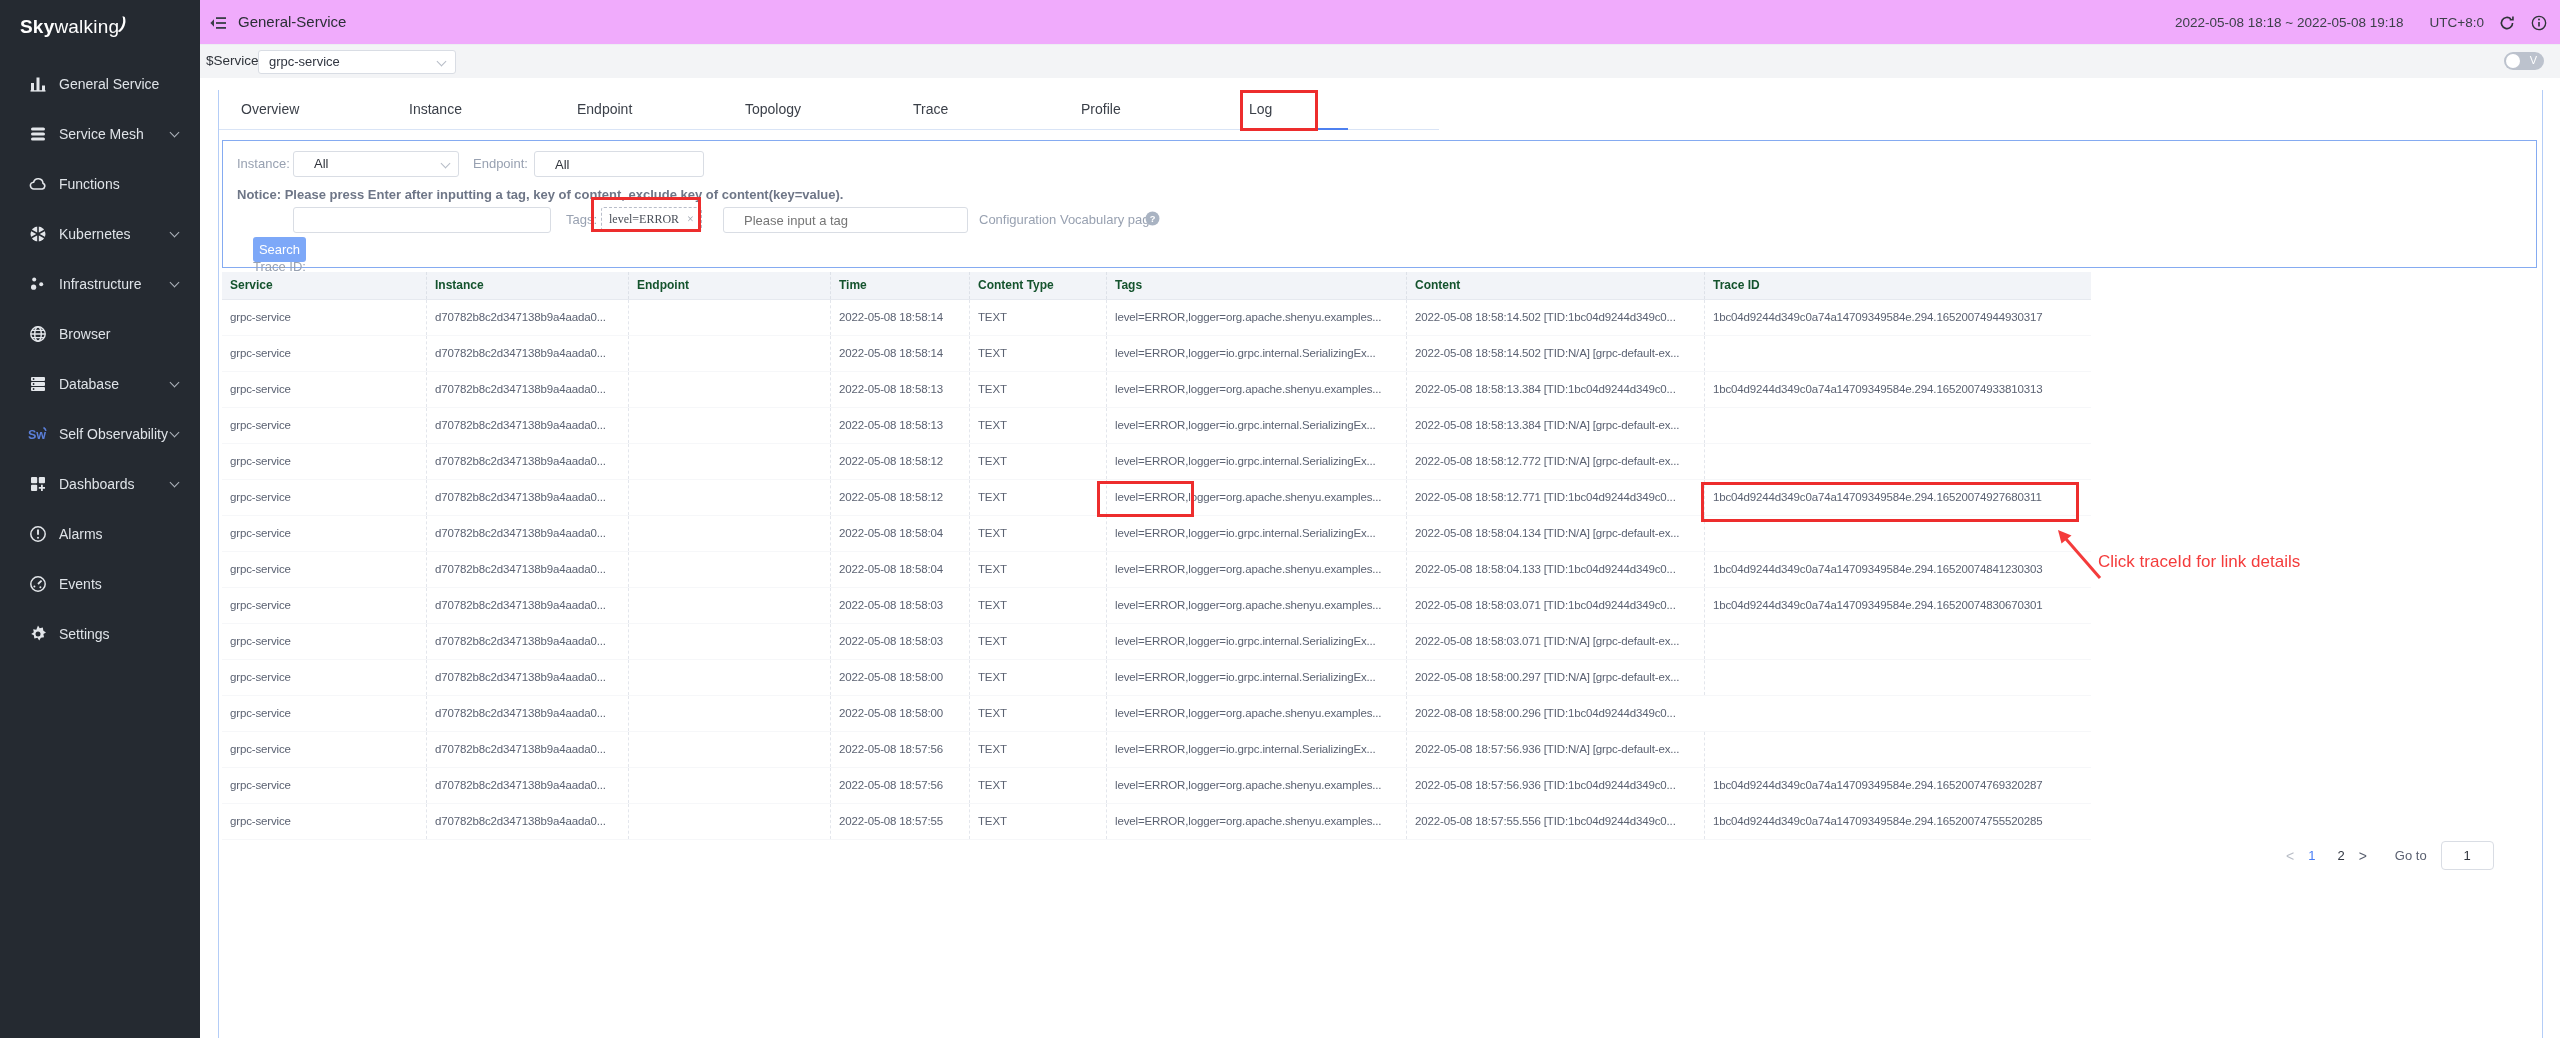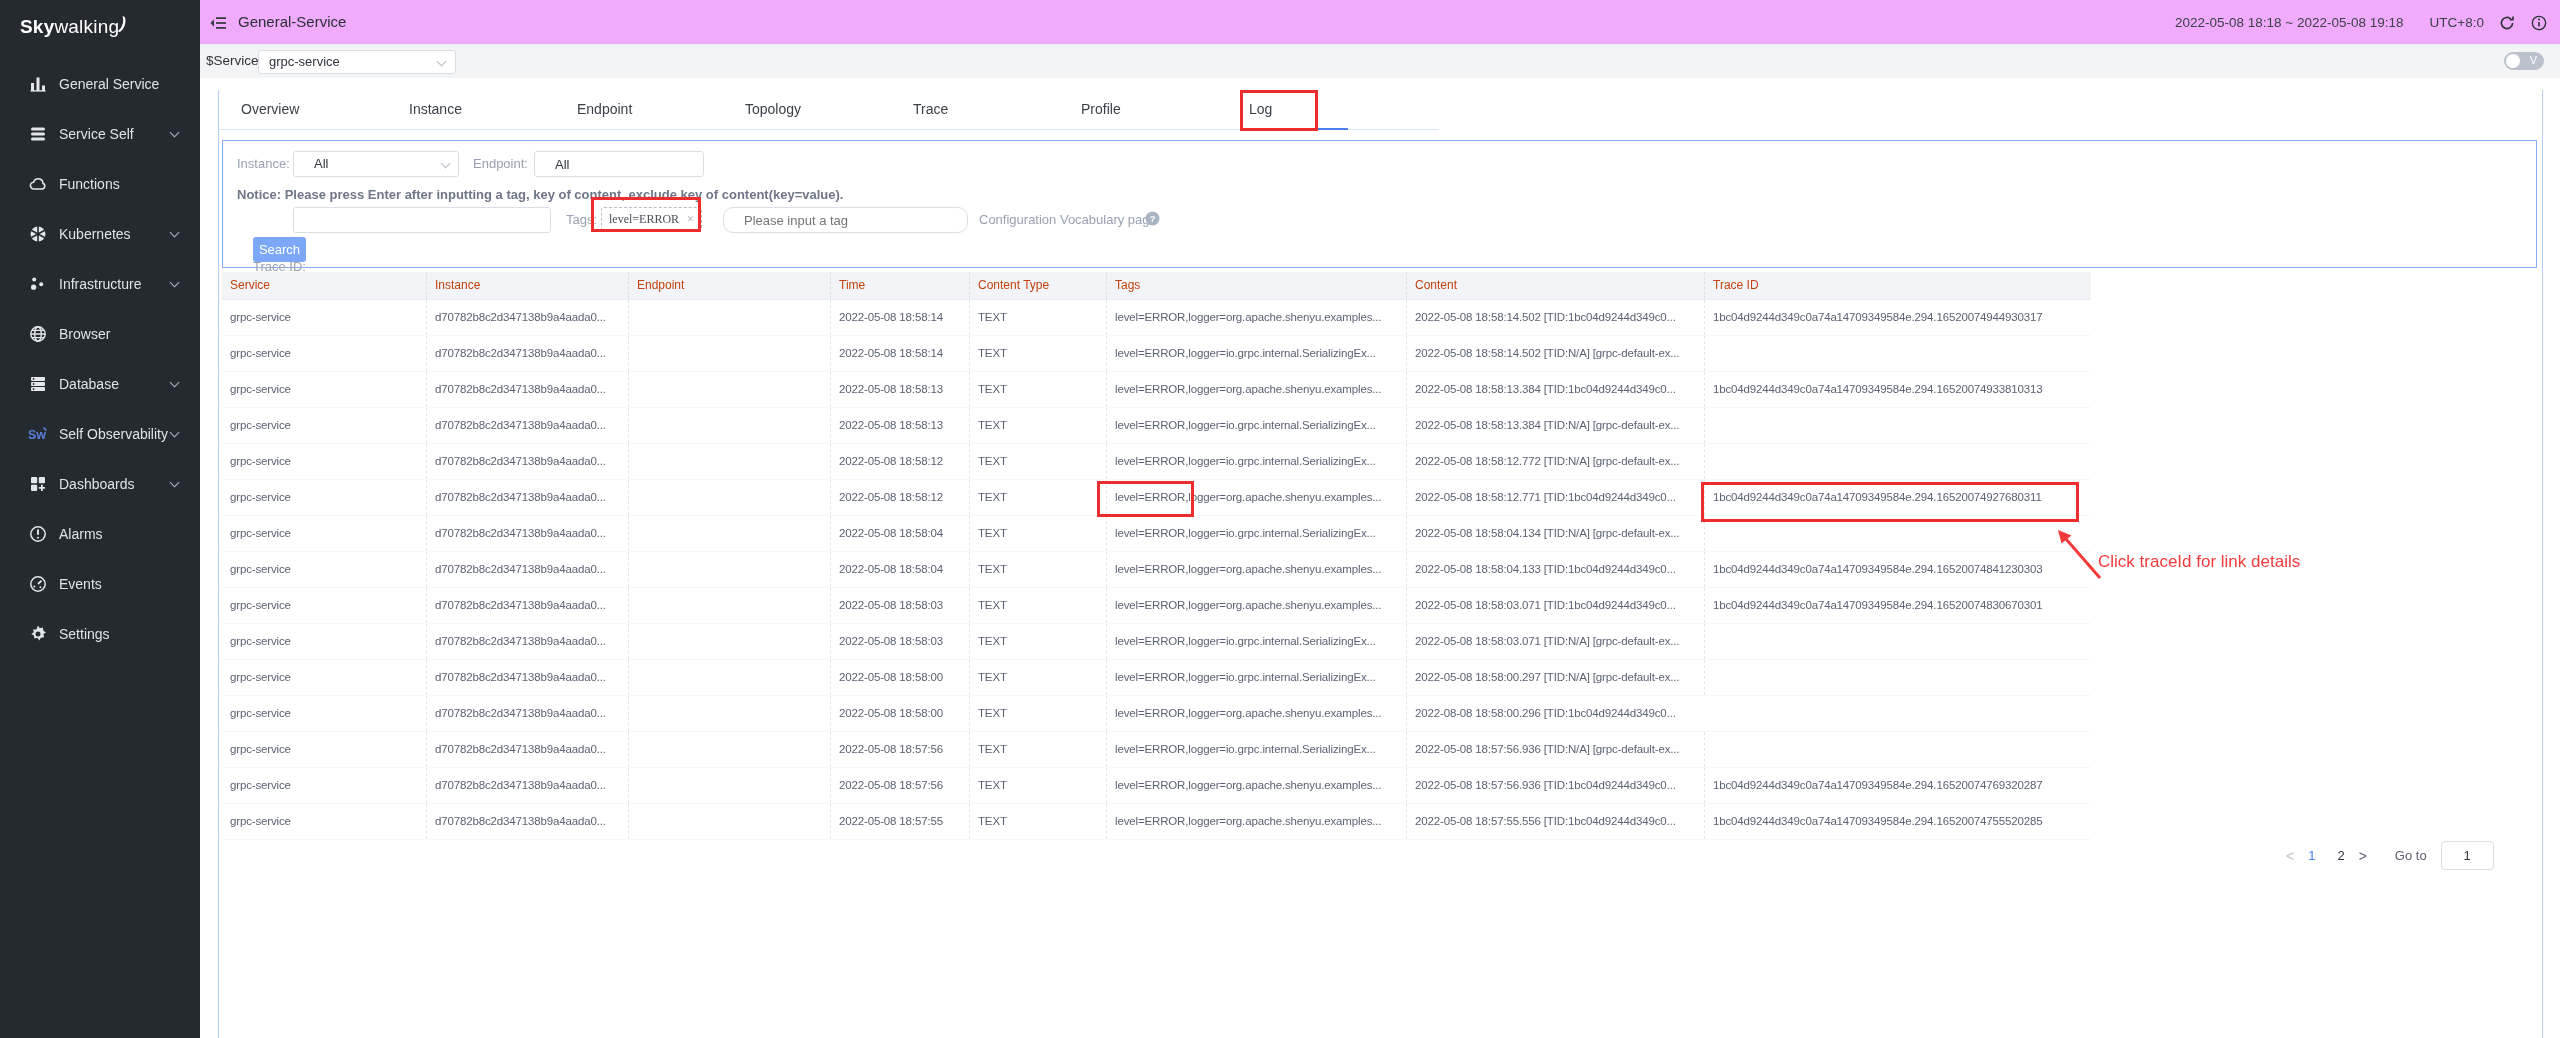--- a/index.html
+++ b/index.html
@@ -51,21 +51,21 @@
   .fselect .chev { position:absolute; right:9px; top:8px; width:7px; height:7px; border-right:1.4px solid #b6bcc6; border-bottom:1.4px solid #b6bcc6; transform:rotate(45deg); }
   #notice { position:absolute; left:14px; top:46px; font-size:13px; font-weight:700; color:#6e7687; }
   #tag-chip { position:absolute; left:378px; top:66px; height:24px; border:1px dashed #b8bdc9; border-radius:3px; font-size:12px; color:#4a4f59; line-height:22px; padding:0 7px; background:#fff;font-family:Liberation Serif, serif; }
   #tag-chip .x { color:#9aa1ad; margin-left:5px; cursor:pointer; }
   #vocab-link { position:absolute; left:756px; top:71px; color:#98a1b1; font-size:13px; cursor:pointer; }
   #help-icon { position:absolute; left:921px; top:69px; width:17px; height:17px; cursor:pointer; }
   #search-btn { position:absolute; left:30px; top:96px; width:53px; height:25px; background:#7da8f8; color:#fff; border:none; border-radius:3px; font-size:13px; font-family:"Liberation Sans",sans-serif; cursor:pointer; }
 
   
   #thead { position:absolute; left:222px; top:272px; width:1869px; height:28px; background:#f2f4f8; display:grid; grid-template-columns:204px 202px 202px 139px 137px 300px 298px 387px; border-bottom:1px solid #e6e9ef; }
-  .th { font-size:12px; color:#c2410c; line-height:27px; padding-left:8px; white-space:nowrap; overflow:hidden; border-left:1px dashed #dde1e8; }
+  .th { font-size:12px; color:#14532d; line-height:27px; padding-left:8px; white-space:nowrap; overflow:hidden; border-left:1px dashed #dde1e8;font-weight:bold; }
   .th:first-child { border-left:none; }
   #tbody { position:absolute; left:222px; top:300px; width:1869px; }
   .tr { height:36px; display:grid; grid-template-columns:204px 202px 202px 139px 137px 300px 298px 387px; border-bottom:1px solid #f6f7f9; }
   .td { font-size:11.5px; letter-spacing:-0.15px; color:#5b6272; line-height:35px; padding-left:8px; white-space:nowrap; overflow:hidden; border-left:1px dashed #e3e6ec; }
   .td:first-child { border-left:none; }
 
   
   #pagination { position:absolute; top:841px; left:2286px; height:29px; display:flex; align-items:center; gap:14px; font-size:13px; color:#303540; }
   .pg-arrow { color:#b9bec7; font-size:14px; cursor:pointer; }
   .pg-arrow.next { color:#5a6070; }
@@ -95,21 +95,21 @@
         <span class="lbl">General Service</span>
       </div>
       <div class="side-item">
         <span class="icon">
           <svg viewBox="0 0 20 20" fill="currentColor">
             <rect x="3" y="3.4" width="14" height="3.2" rx="1.6"></rect>
             <rect x="3" y="8.4" width="14" height="3.2" rx="1.6"></rect>
             <rect x="3" y="13.4" width="14" height="3.2" rx="1.6"></rect>
           </svg>
         </span>
-        <span class="lbl">Service Self</span>
+        <span class="lbl">Service Mesh</span>
         <span class="chev"></span>
       </div>
       <div class="side-item">
         <span class="icon">
           <svg viewBox="0 0 20 20" fill="none" stroke="currentColor" stroke-width="1.6">
             <path d="M6 15a3.4 3.4 0 0 1-.4-6.8A4.8 4.8 0 0 1 15 9.3 3 3 0 0 1 14.3 15z"></path>
           </svg>
         </span>
         <span class="lbl">Functions</span>
       </div>
@@ -275,21 +275,21 @@
   <span class="flabel" style="left:250px; top:15px;">Endpoint:</span>
   <input class="finput" style="left: 311px; top: 10px; width: 170px;" value="All">
   <div id="notice">Notice: Please press Enter after inputting a tag, key of content, exclude key of content(key=value).</div>
   <span class="flabel" style="left:30px; top:71px;margin-top:47px;">Trace ID:</span>
   <input class="finput" style="left: 70px; top: 66px; width: 258px;" value="">
   <span class="flabel" style="left:343px; top:71px;">Tags:</span>
   <div id="tag-chip">
     <span>level=ERROR</span>
     <span class="x">×</span>
   </div>
-  <input class="finput" style="left: 500px; top: 66px; width: 245px; border-radius: 10px;" placeholder="Please input a tag">
+  <input class="finput" style="left: 500px; top: 66px; width: 245px;" placeholder="Please input a tag">
   <span id="vocab-link">Configuration Vocabulary page</span>
   <span id="help-icon">
     <svg viewBox="0 0 20 20">
         <circle cx="10" cy="10" r="8.2" fill="#a9b3c2"></circle>
         <text x="10" y="14" text-anchor="middle" font-size="11" font-weight="bold" fill="#ffffff" font-family="Liberation Sans, sans-serif">?</text>
       </svg>
   </span>
   <button id="search-btn">Search</button>
 </div>
 

